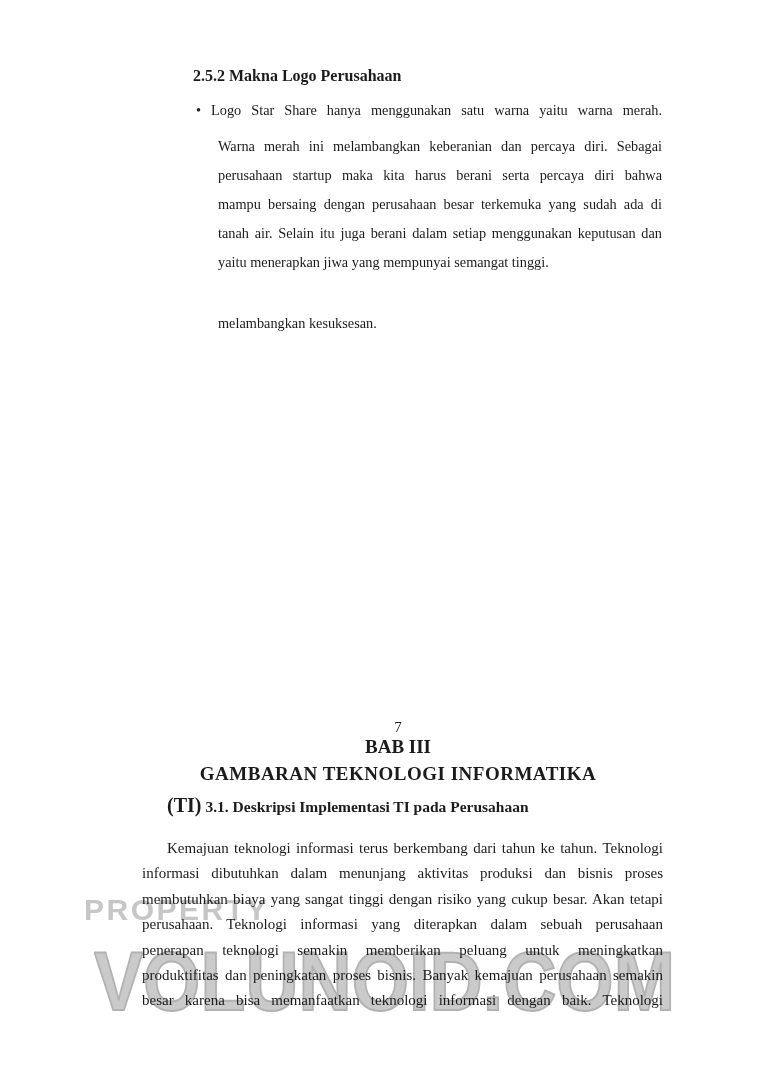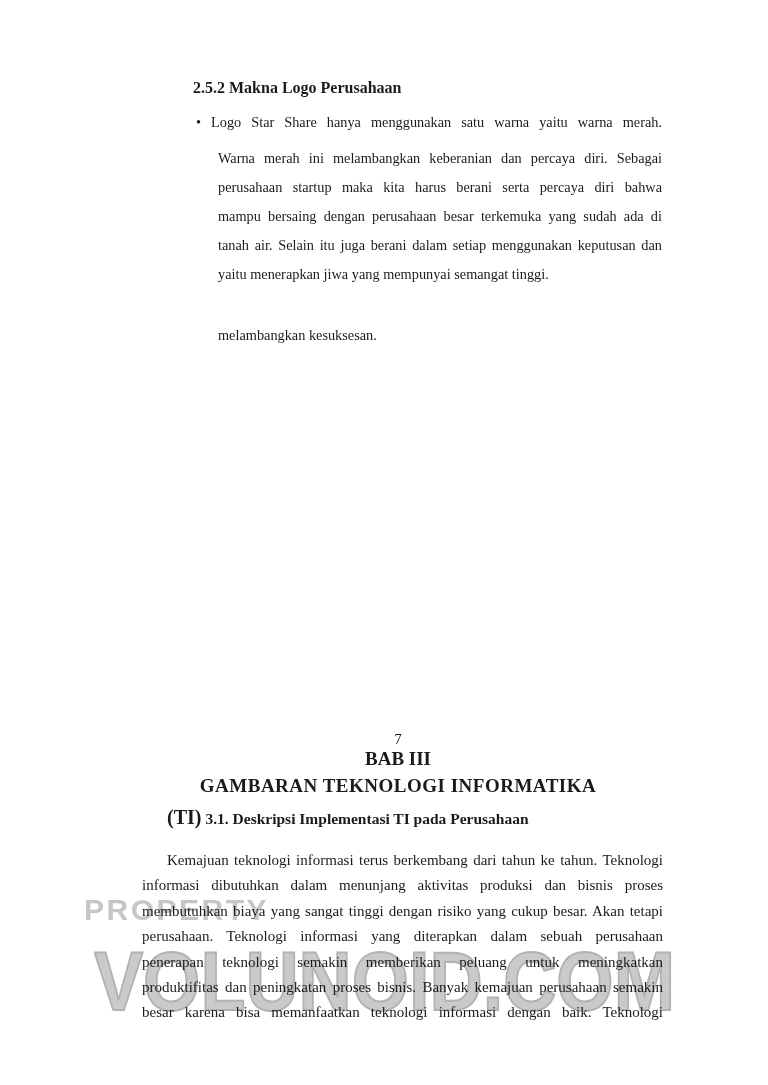--- a/index.html
+++ b/index.html
@@ -16,21 +16,21 @@
     font-family: "Liberation Serif", serif;
     color: #1b1b1b;
   }
   .layer {
     position: absolute;
     inset: 0;
   }
   .txt-layer { z-index: 2; }
   .wm-layer  { z-index: 1; }
 
-  .abs { position: absolute; margin-top: 12px; }
+  .abs { position: absolute; }
 
   
   .h-252 {
     top: 67px; left: 193px;
     font-size: 16px; font-weight: bold;
     white-space: nowrap;
   }
   .b1 {
     top: 102px; left: 196px; width: 466px;
     font-size: 14.3px;

